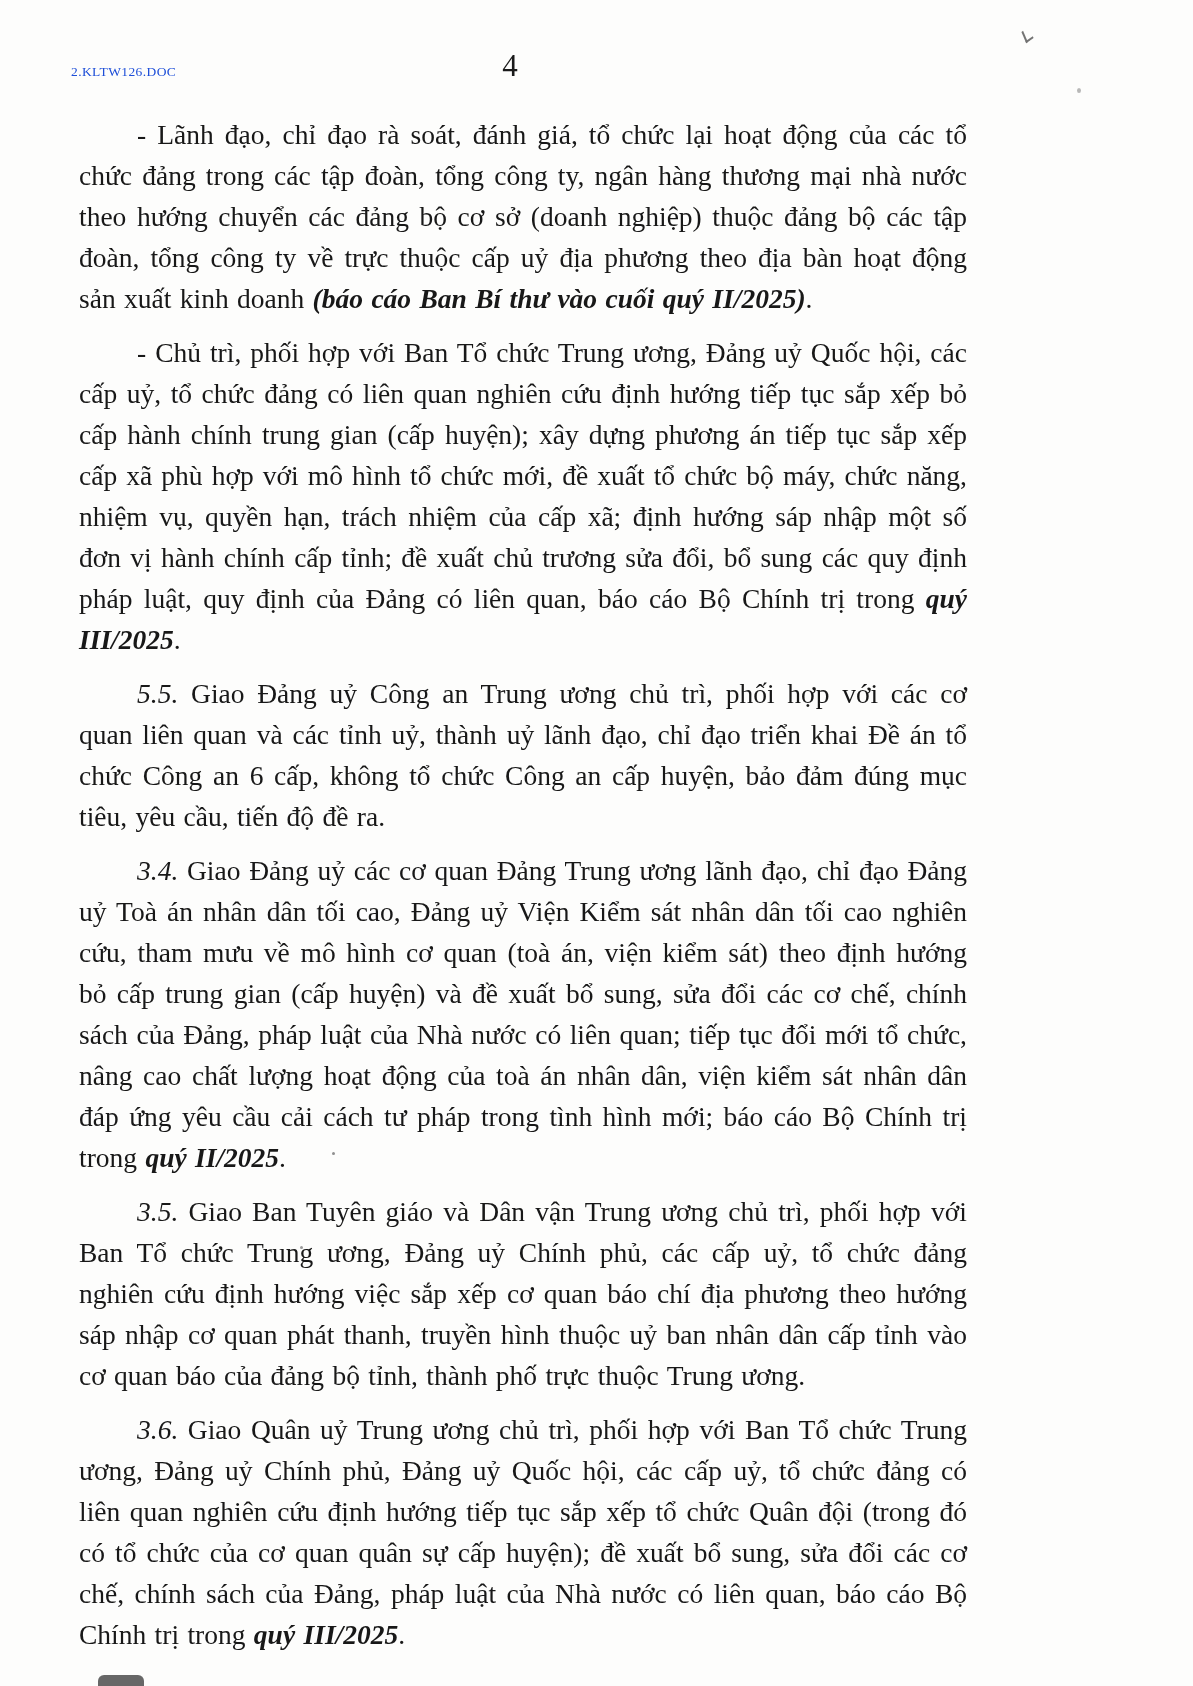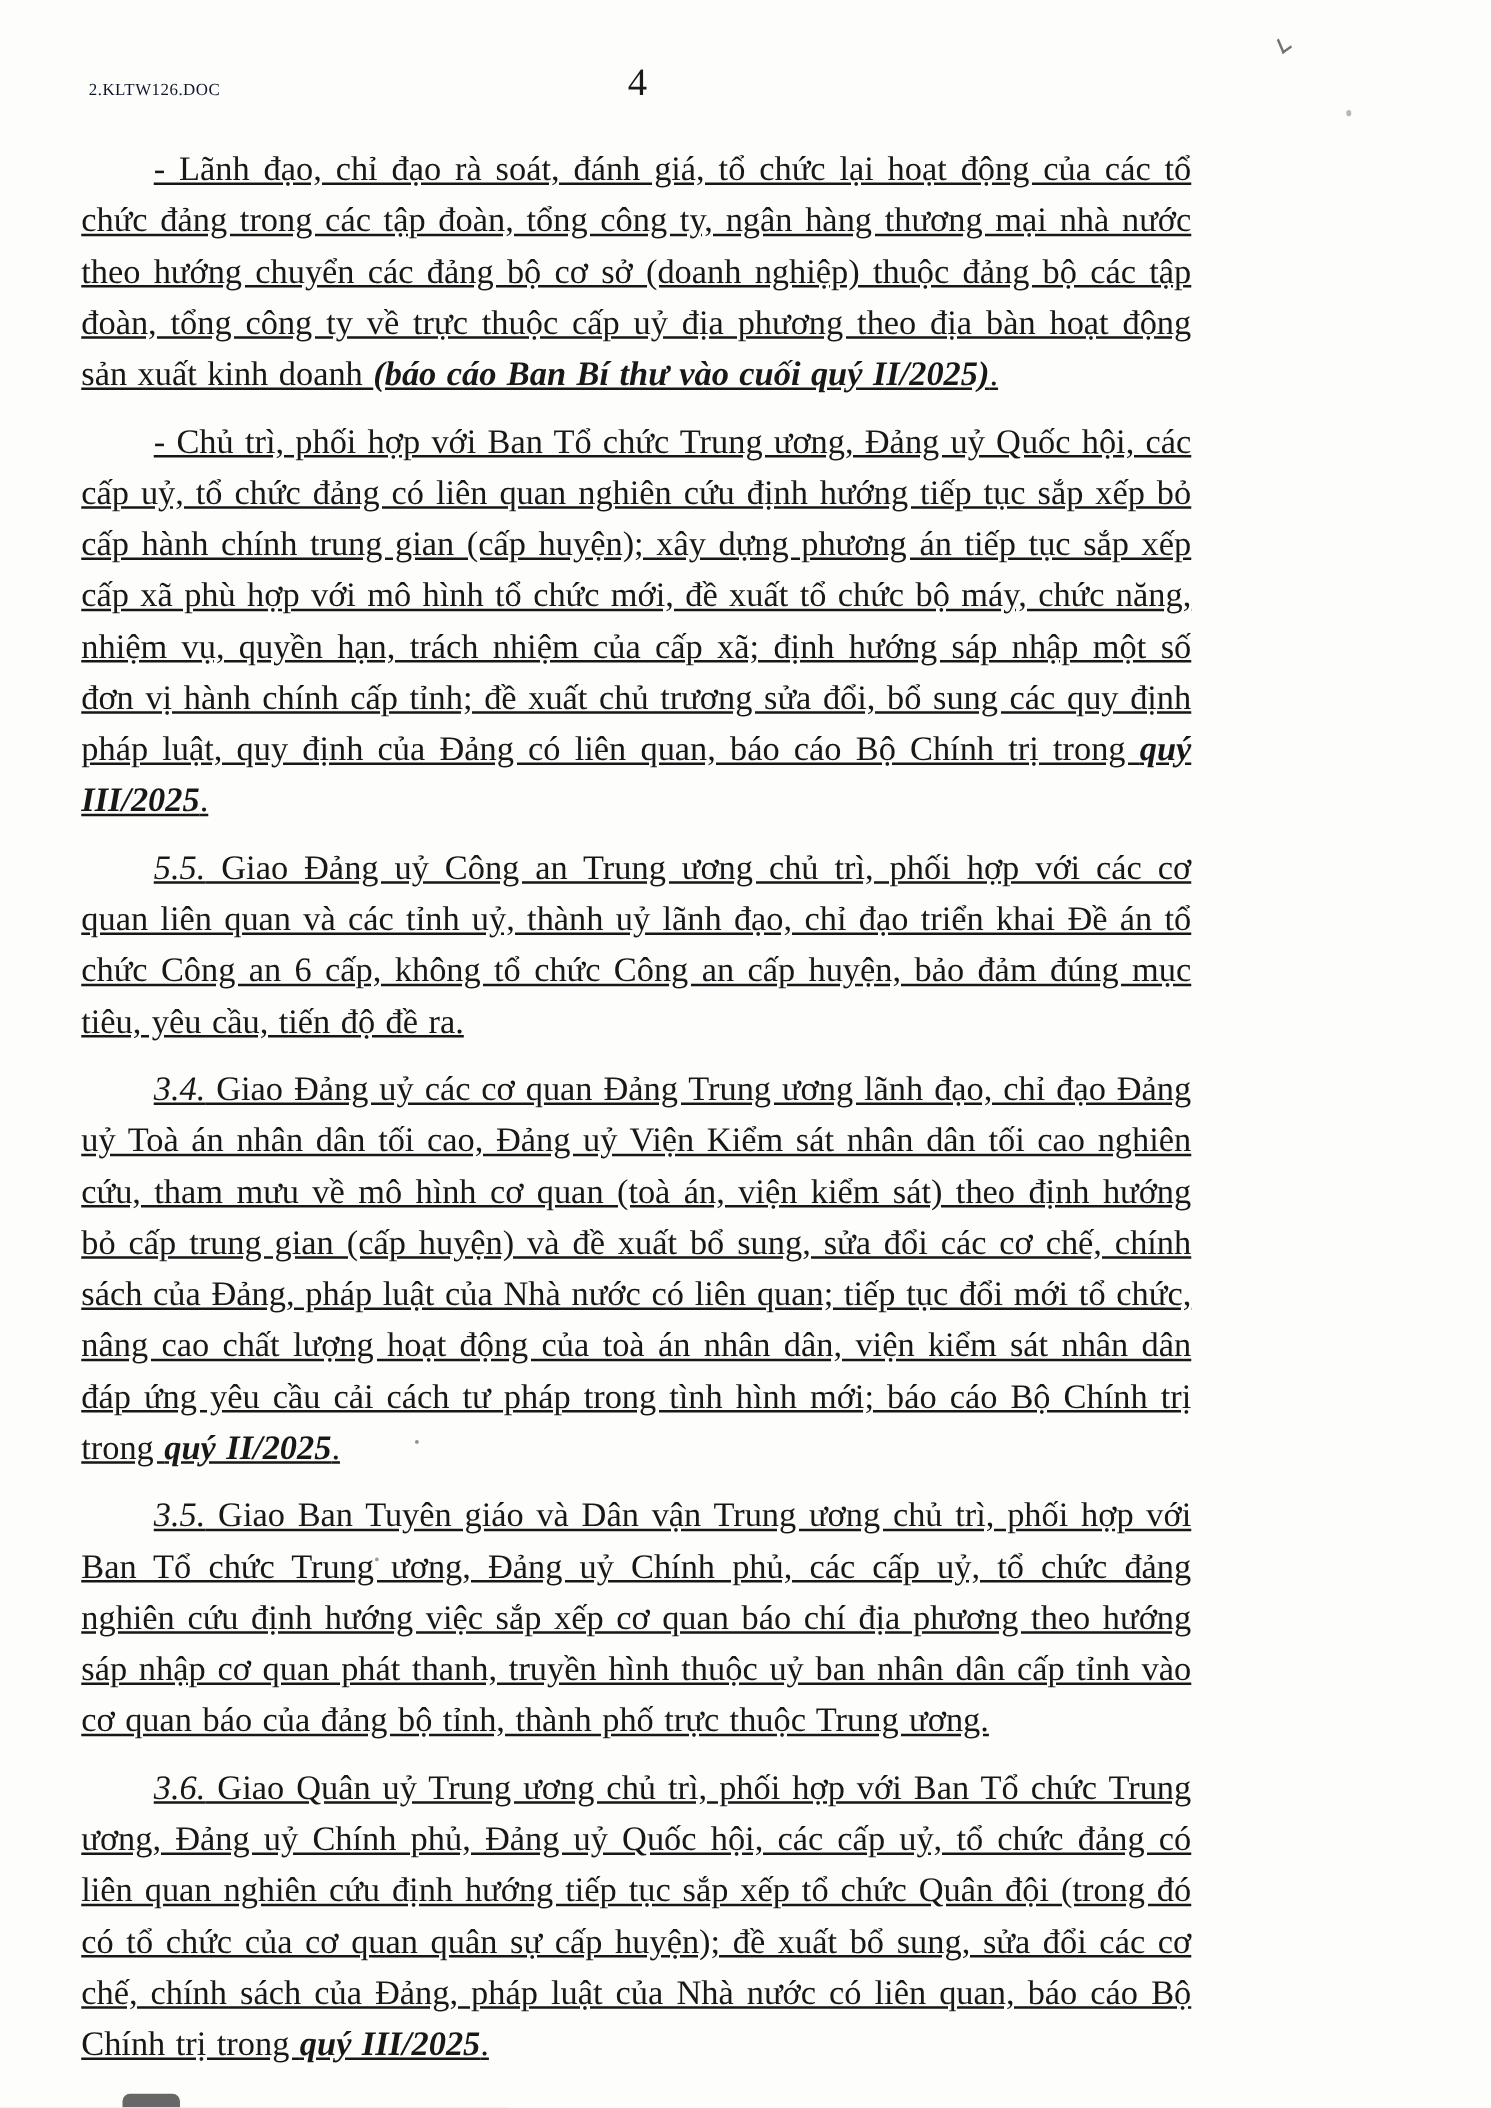--- a/index.html
+++ b/index.html
@@ -12,37 +12,36 @@
     overflow: hidden;
     font-family: "Liberation Serif", "DejaVu Serif", serif;
     color: #171717;
   }
   .doc-ref {
     position: absolute;
     left: 71px;
     top: 64px;
     font-size: 13.5px;
     letter-spacing: 0.4px;
-    color: #0f172a;
+    color: #1d4ed8;
   }
   .page-num {
     position: absolute;
     left: 480px;
     top: 48px;
     width: 60px;
     text-align: center;
     font-size: 31px;
     color: #1a1a1a;
   }
   .body-text {
     position: absolute;
-    left: 65px;
+    left: 79px;
     top: 114px;
     width: 888px;
-    text-decoration: underline;
   }
   .para {
     text-align: justify;
     text-indent: 58px;
     font-size: 27.5px;
     line-height: 41px;
     margin-bottom: 13px;
     word-spacing: 1.5px;
     color: #181818;
   }

